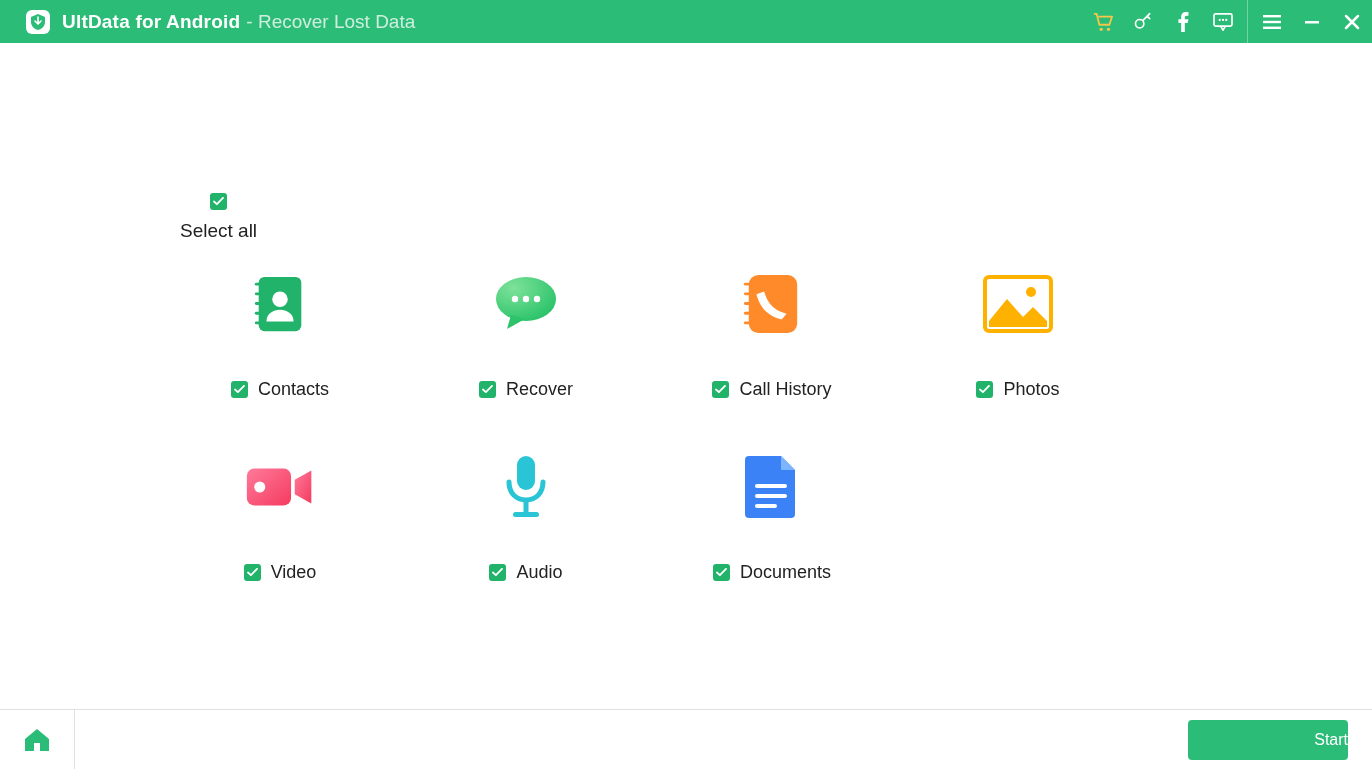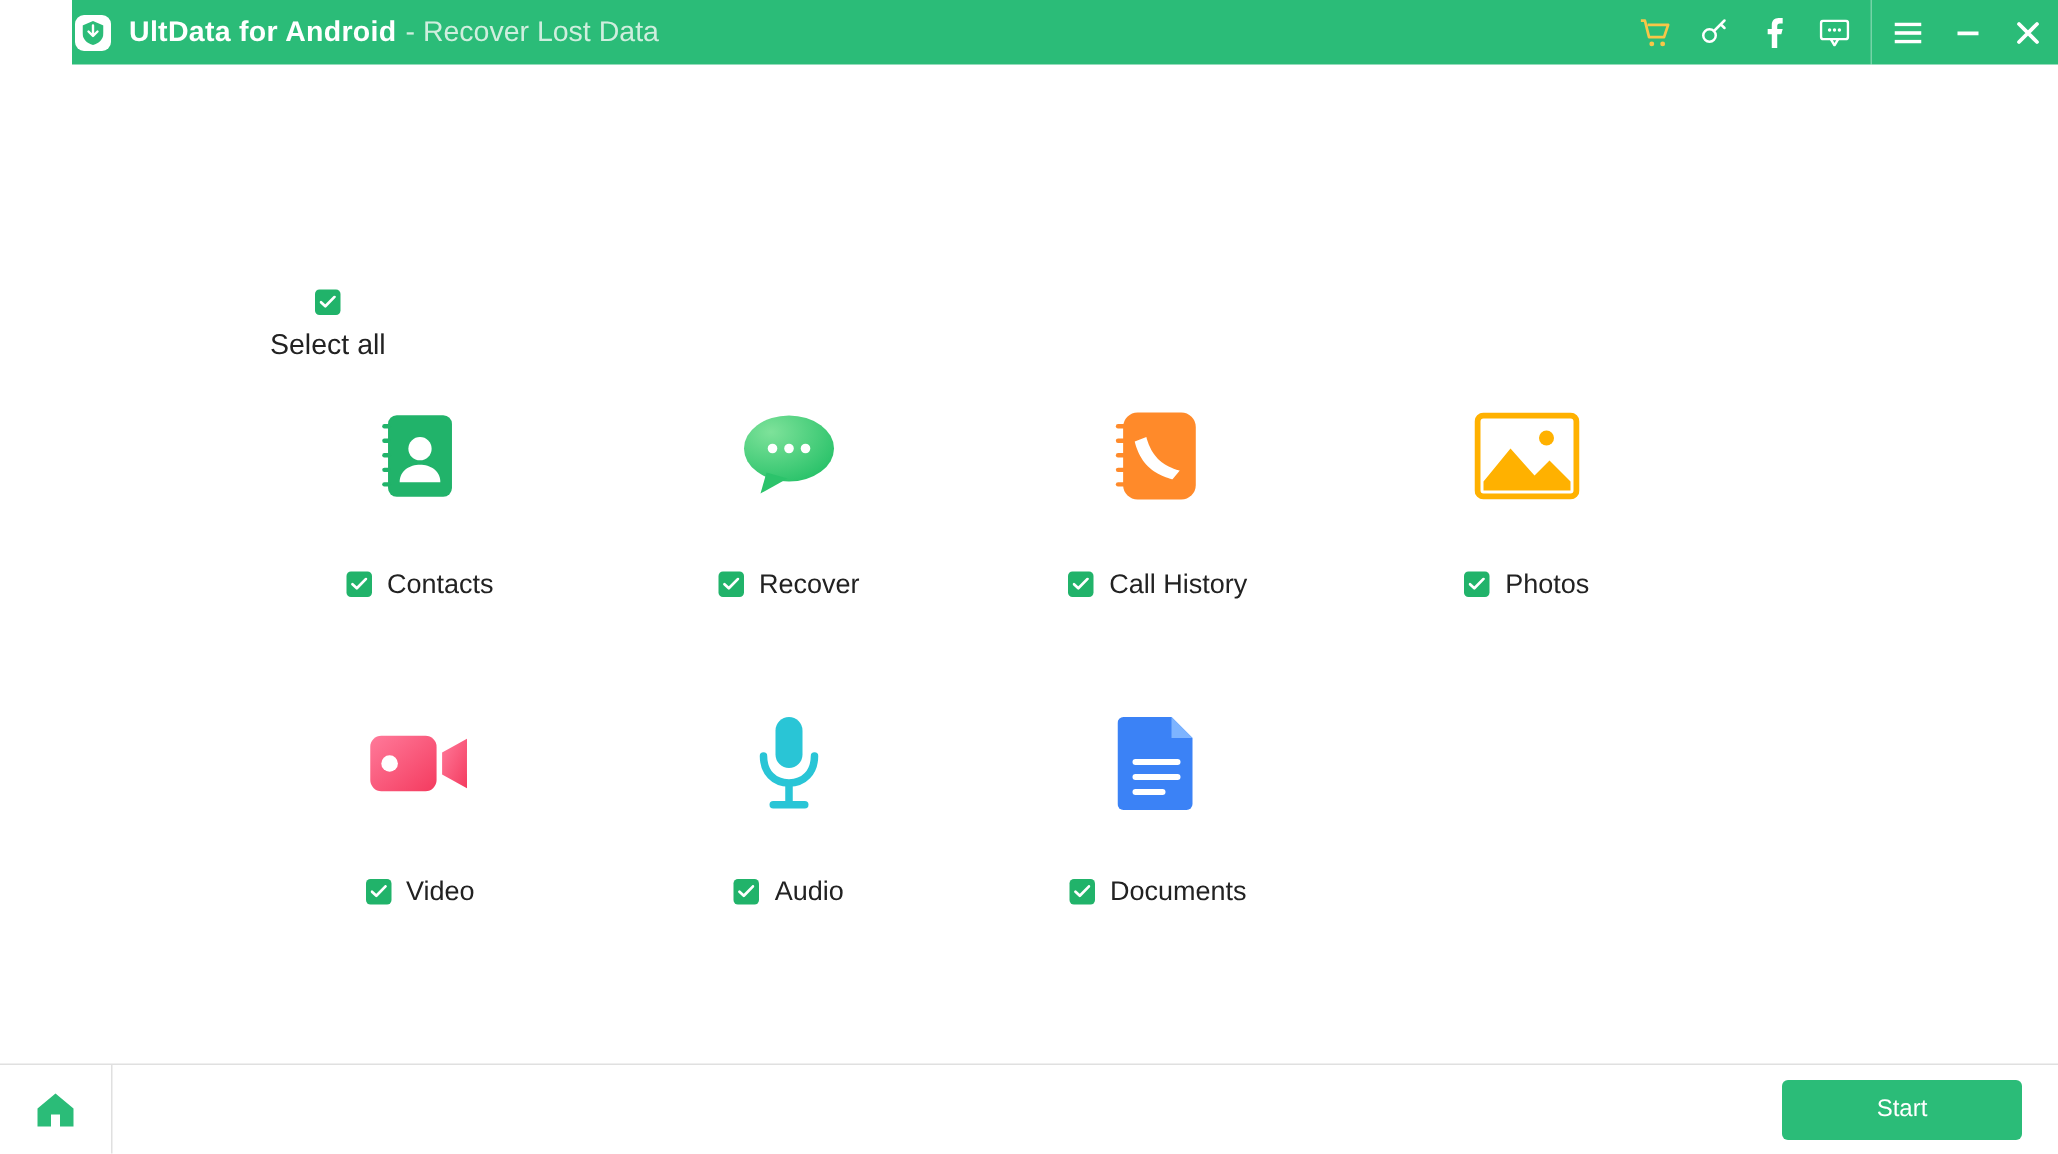--- a/index.html
+++ b/index.html
@@ -4,23 +4,22 @@
 <style>
   * { margin: 0; padding: 0; box-sizing: border-box; font-family: "Segoe UI", Arial, sans-serif; }
   html, body { width: 1372px; height: 769px; overflow: hidden; background: #fff; }
 
   
   .titlebar {
     height: 43px;
     background: #2bbc78;
     display: flex;
     align-items: center;
-    padding-left: 2px;
+    padding-left: 26px;
     color: #fff;
-    margin-left: 48px;
   }
   .logo {
     width: 24px; height: 24px;
     background: #fff;
     border-radius: 6px;
     display: flex; align-items: center; justify-content: center;
     margin-right: 12px;
     flex: 0 0 24px;
   }
   .title-main { font-size: 19px; font-weight: 600; letter-spacing: .2px; }
@@ -67,21 +66,21 @@
   }
   .cb svg { display:block; }
   .select-all-label { font-size: 19px; color: #222; }
 
   .grid {
     position: absolute;
     left: 180px;
     top: 226px;
     display: grid;
     grid-template-columns: repeat(4, 246px);
-    row-gap: 74px;
+    row-gap: 52px;
   }
   .tile {
     display: flex;
     flex-direction: column;
     align-items: center;
     width: 200px;
   }
   .tile-icon {
     width: 70px; height: 70px;
     display: flex; align-items: center; justify-content: center;
@@ -108,21 +107,21 @@
     cursor: pointer;
   }
   .footer-spacer { flex: 1 1 auto; }
   .start-btn {
     margin-right: 24px;
     width: 160px; height: 40px;
     background: #2bbc78;
     border-radius: 4px;
     color: #fff;
     font-size: 16px;
-    display: flex; align-items: center; justify-content: center;
+    display: flex; align-items: center; justify-content: flex-end;
     cursor: pointer;
   }
 </style>
 </head>
 <body>
 
 <div class="titlebar">
   <div class="logo">
     <svg width="14" height="16" viewBox="0 0 14 16">
       <path d="M7 0 L14 3 V8 C14 12 11 15 7 16 C3 15 0 12 0 8 V3 Z" fill="#2bbc78"></path>

